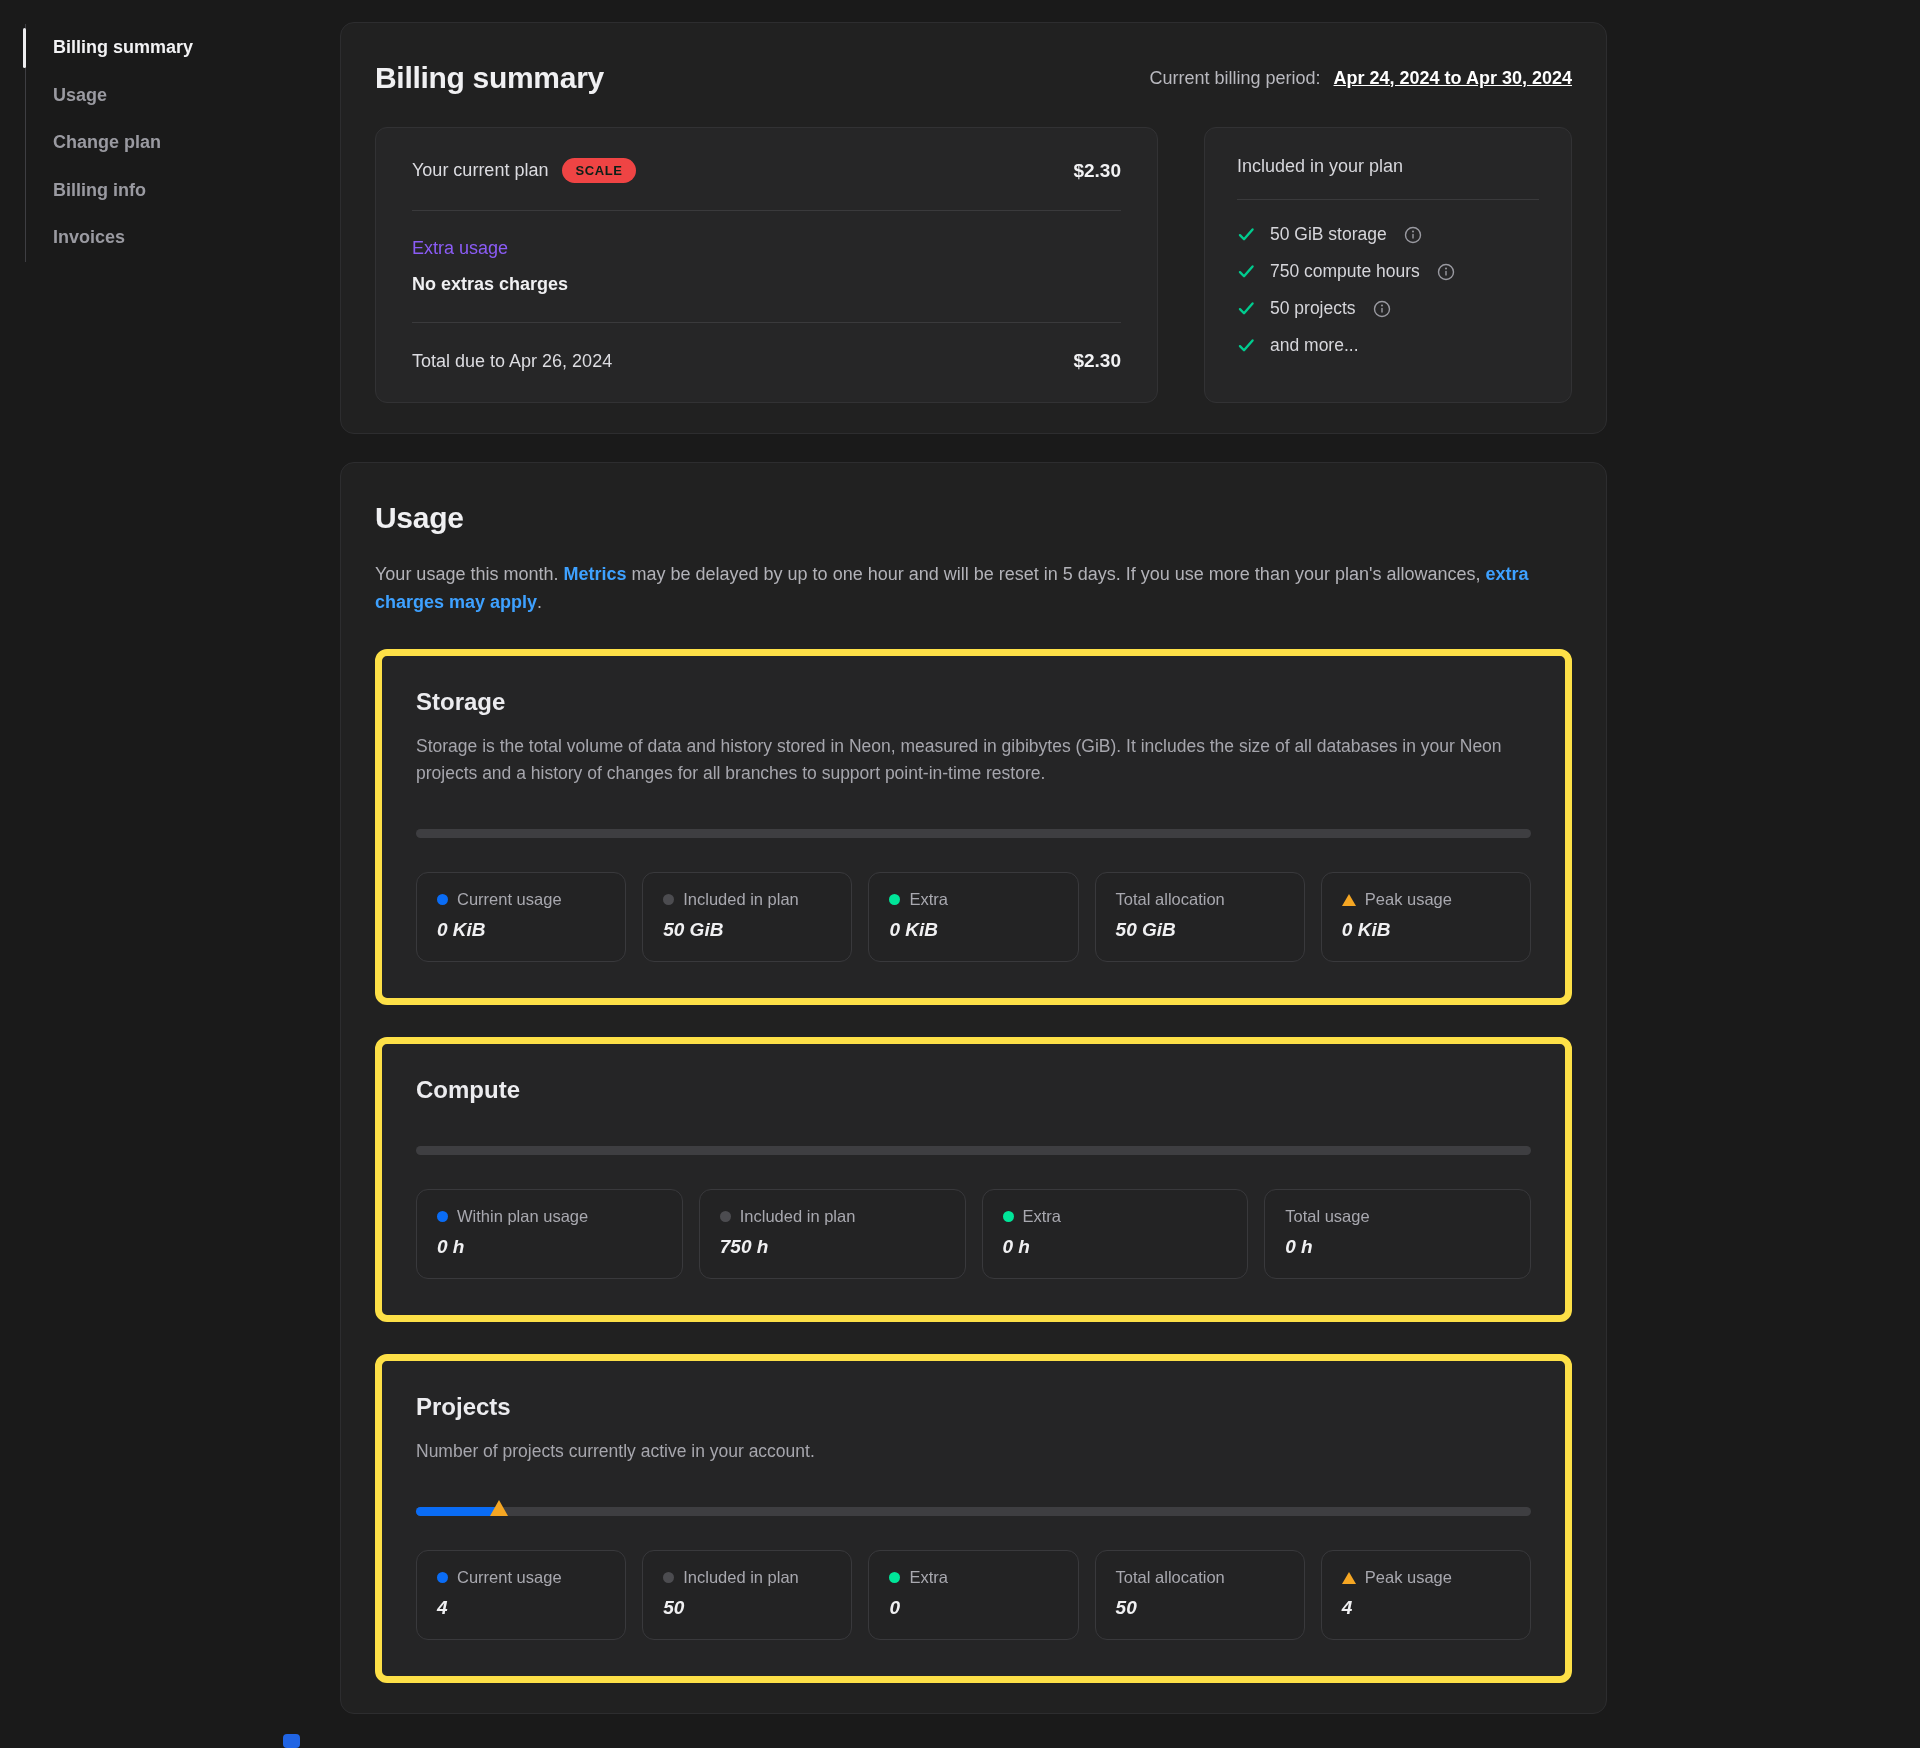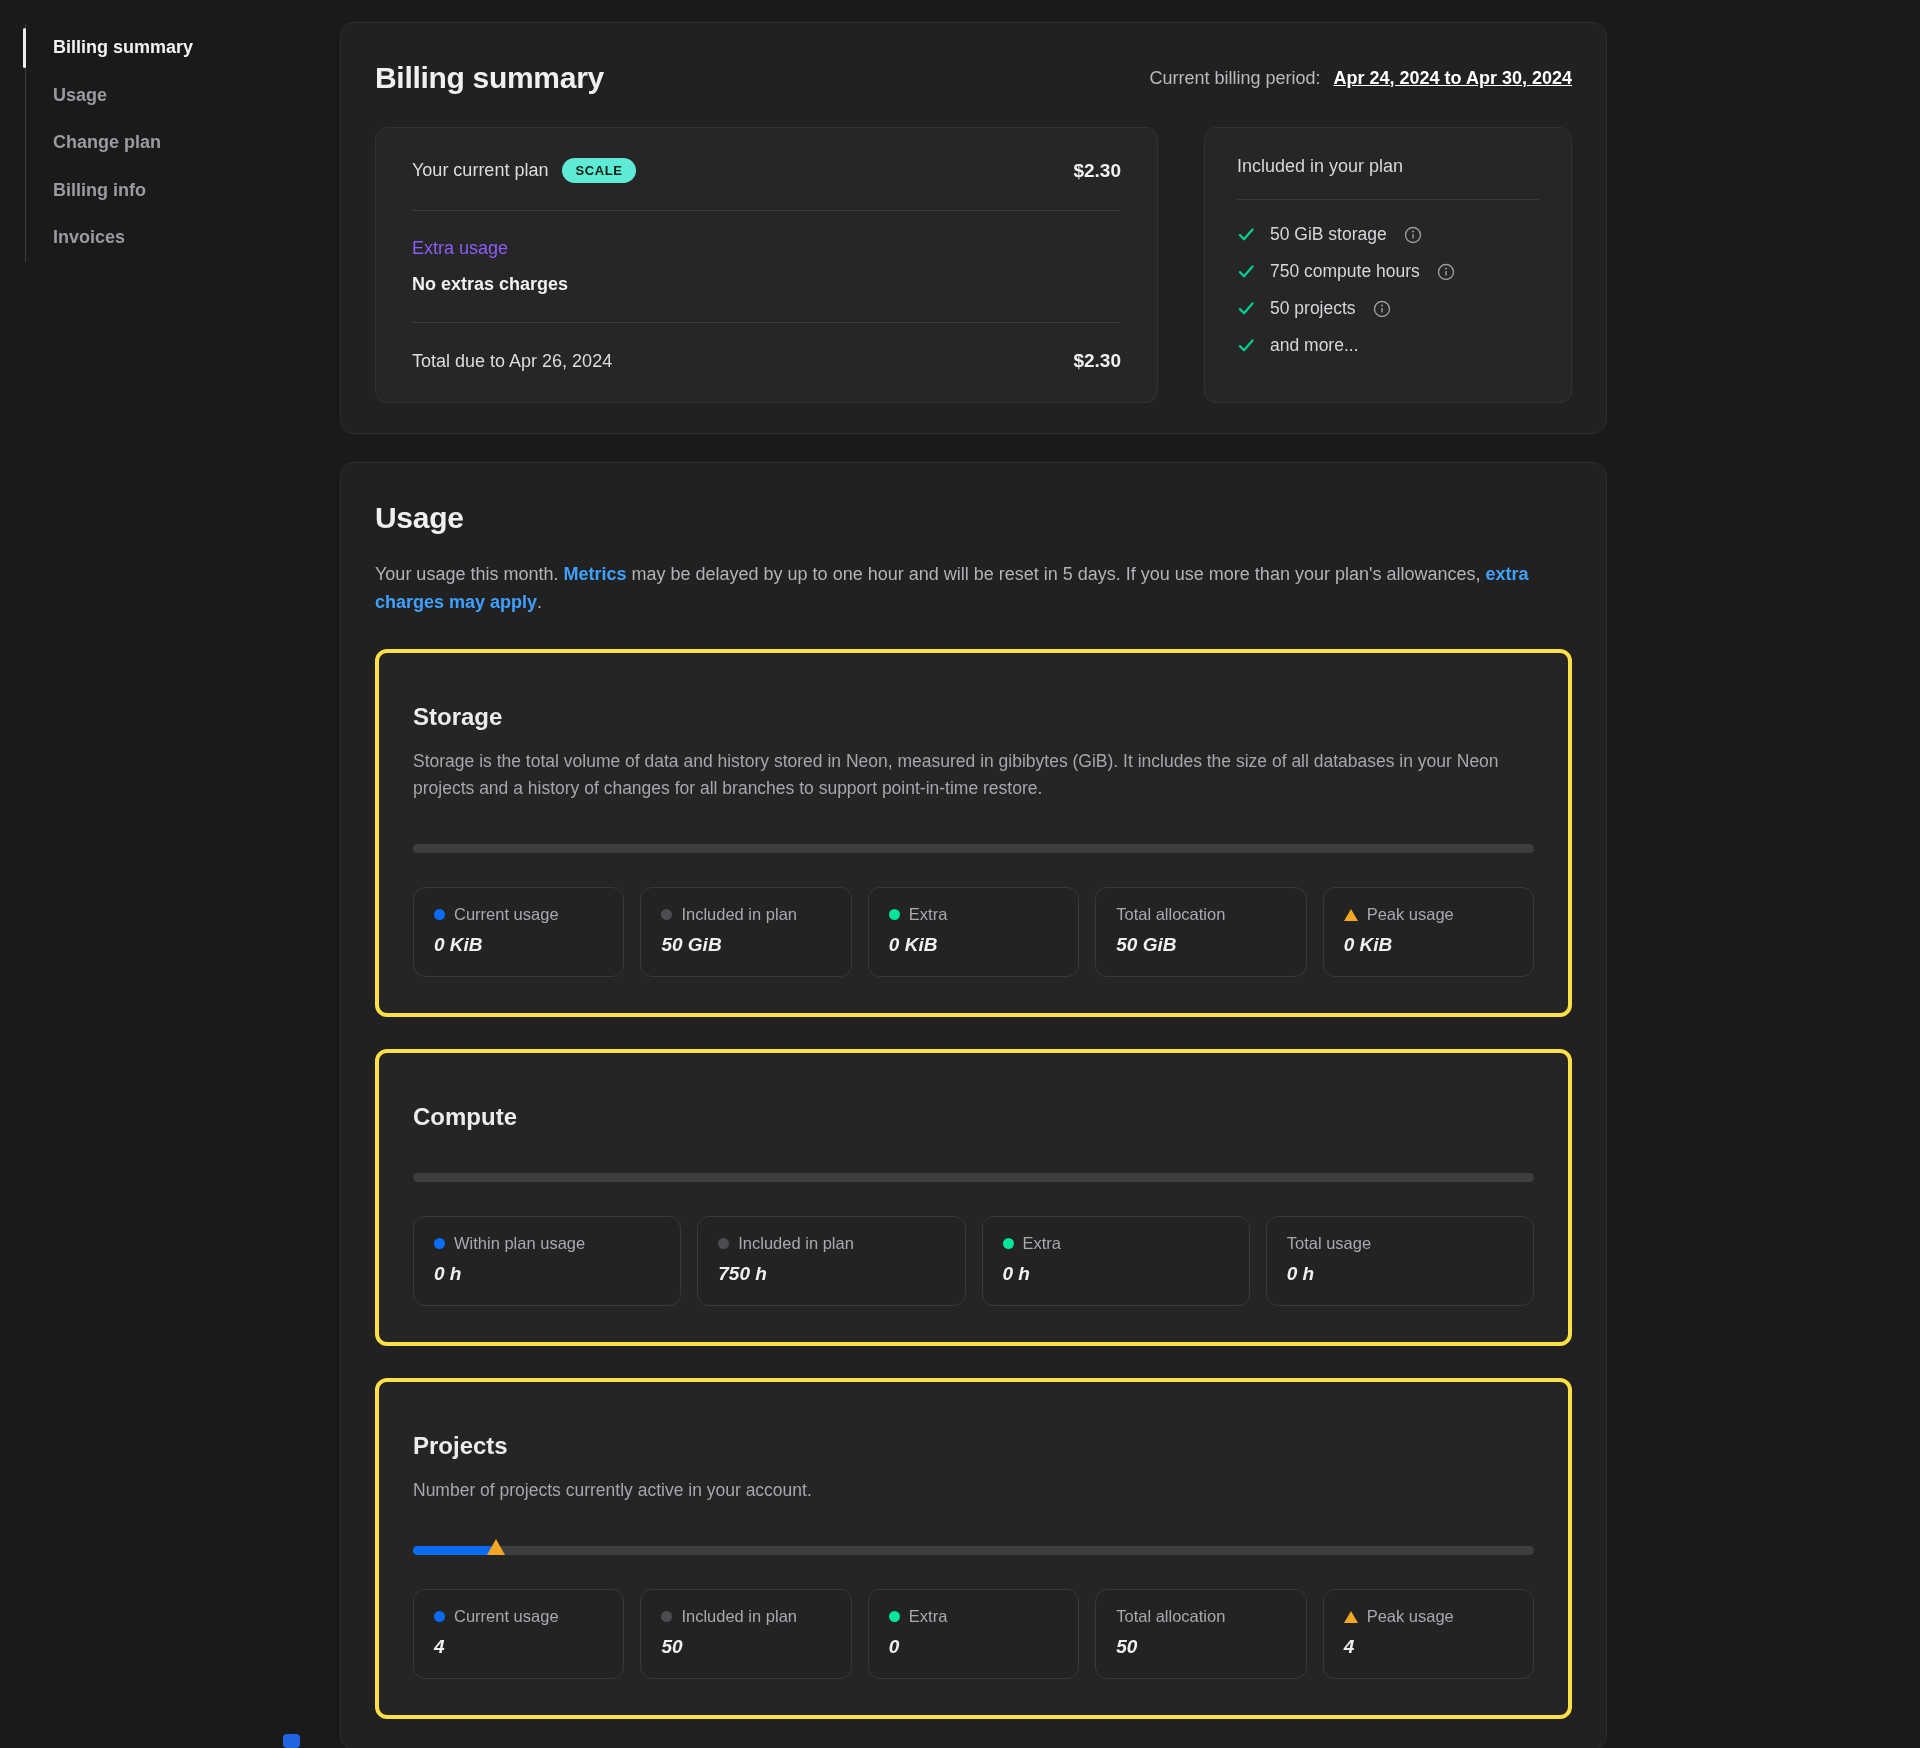--- a/index.html
+++ b/index.html
@@ -35,21 +35,21 @@
 
   
   .summary-row { display:flex; gap:46px; margin-top:32px; align-items:stretch; }
   .panel { background:#262627; border:1px solid #323234; border-radius:12px; }
   .plan-panel { flex:1; padding:30px 36px; }
   .plan-row { display:flex; align-items:center; justify-content:space-between;
               font-size:18px; color:#dcdce1; }
   .plan-left { display:flex; align-items:center; }
   .amount { font-size:19px; font-weight:700; color:#f2f2f4; }
   .badge {
-    background:#5eead4; color:#0c1f17; font-size:13px; font-weight:700;
+    background:#ef4444; color:#0c1f17; font-size:13px; font-weight:700;
     letter-spacing:0.6px; padding:5px 13px; border-radius:999px; margin-left:14px;
   }
   .divider { height:1px; background:#3a3a3c; }
   .plan-panel .divider { margin:27px 0; }
   .muted-label { font-size:18px; color:#8b5cf6; }
   .strong-line { margin-top:15px; font-size:18px; font-weight:700; color:#f0f0f2; }
 
   .included-panel { width:368px; padding:28px 32px; }
   .included-title { font-size:18px; color:#d6d6db; }
   .included-panel .divider { margin:22px 0 24px; }
@@ -57,22 +57,22 @@
   .included-item { display:flex; align-items:center; gap:14px; font-size:17.5px; color:#d6d6db; }
   .check svg { display:block; }
   .info-icon { display:inline-flex; margin-left:3px; cursor:pointer; }
   .info-icon svg { display:block; }
 
   
   .usage-card { margin-top:28px; min-height:1250px; }
   .usage-desc { margin-top:26px; font-size:18px; color:#b2b2b8; line-height:1.55; max-width:1155px; }
   .link { color:#3ea1ff; font-weight:700; cursor:pointer; }
 
-  .section { margin-top:32px; background:#252526; border:4px solid #fde047;
-             border-radius:12px; padding:50px 34px 36px; }
+  .section { margin-top:32px; background:#252526; border:7px solid #fde047;
+             border-radius:12px; padding:32px 34px 36px; }
   .section-title { font-size:24px; font-weight:600; color:#ececef; }
   .section-desc { margin-top:17px; font-size:17.5px; line-height:1.55; color:#a6a6ad; max-width:1145px; }
   .track { margin-top:42px; height:9px; background:#3e3e41; border-radius:999px; position:relative; }
   .fill { position:absolute; left:0; top:0; bottom:0; width:7.4%;
           background:#0a6cf5; border-radius:999px 0 0 999px; }
   .peak-marker {
     position:absolute; left:7.4%; top:-7px; width:0; height:0; transform:translateX(-50%);
     border-left:9px solid transparent; border-right:9px solid transparent;
     border-bottom:16px solid #f5a623;
   }

